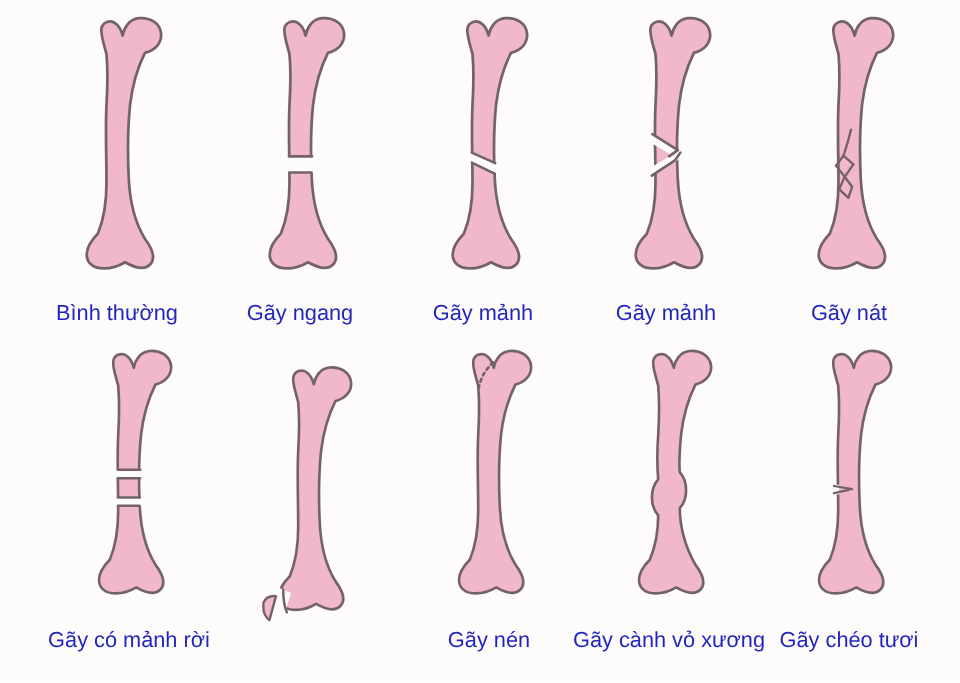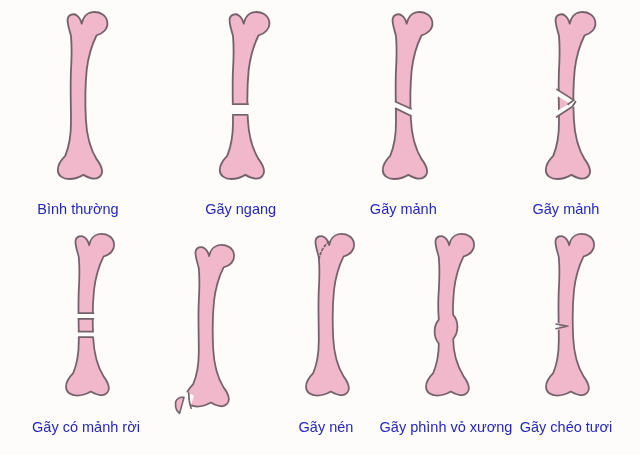--- a/index.html
+++ b/index.html
@@ -70,20 +70,31 @@
     <figure class="bone-cell">
       <svg class="bone-svg" viewBox="0 0 110 230">
         <path class="bone-body" d="M46,34 C44,26 41,18 42,13 C43,8 49,6 53,9 C56,11 58,15 59,19 C60,13 64,6 72,5 C81,4 89,9 90,17 C91,25 85,31 77,33 C72,43 67,58 65,75 C63,95 63,115 64,135 C65,155 69,170 77,183 C83,191 86,199 81,204 C76,209 68,206 61,202 C56,205 50,207 44,207 C36,207 30,203 30,196 C30,189 34,184 39,179 C44,167 46,152 46,138 C46,115 45,95 46,75 C47,58 47,45 46,34 Z"></path>
         <path class="gap-stroke" d="M42,102 L65,115.5 L42,129"></path>
         <path class="edge" d="M43.5,98.5 L64,111.5 L57,116.5"></path>
         <path class="edge" d="M66,113.5 L62,119.5 L43,132"></path>
       </svg>
       <figcaption class="bone-label">Gãy mảnh</figcaption>
     </figure>
 
+    <figure class="bone-cell">
+      <svg class="bone-svg" viewBox="0 0 110 230">
+        <path class="bone-body" d="M46,34 C44,26 41,18 42,13 C43,8 49,6 53,9 C56,11 58,15 59,19 C60,13 64,6 72,5 C81,4 89,9 90,17 C91,25 85,31 77,33 C72,43 67,58 65,75 C63,95 63,115 64,135 C65,155 69,170 77,183 C83,191 86,199 81,204 C76,209 68,206 61,202 C56,205 50,207 44,207 C36,207 30,203 30,196 C30,189 34,184 39,179 C44,167 46,152 46,138 C46,115 45,95 46,75 C47,58 47,45 46,34 Z"></path>
+        <path class="crack" d="M56,95 C54,104 52,110 50,116"></path>
+        <path class="crack" d="M50,116 L44,124 M50,116 L58,123"></path>
+        <path class="crack" d="M44,124 L51,133 L58,123"></path>
+        <path class="crack" d="M51,133 L46.5,143 M51,133 L57,141"></path>
+        <path class="crack" d="M46.5,143 L54,150 L57,141"></path>
+      </svg>
+      <figcaption class="bone-label">Gãy nát</figcaption>
+    </figure>
 
   </div>
 
   <div class="bone-row row-2">
 
     <figure class="bone-cell">
       <svg class="bone-svg" viewBox="0 0 110 230">
         <path class="bone-body" d="M46,34 C44,26 41,18 42,13 C43,8 49,6 53,9 C56,11 58,15 59,19 C60,13 64,6 72,5 C81,4 89,9 90,17 C91,25 85,31 77,33 C72,43 67,58 65,75 C63,95 63,115 64,135 C65,155 69,170 77,183 C83,191 86,199 81,204 C76,209 68,206 61,202 C56,205 50,207 44,207 C36,207 30,203 30,196 C30,189 34,184 39,179 C44,167 46,152 46,138 C46,115 45,95 46,75 C47,58 47,45 46,34 Z"></path>
         <rect class="gap" x="37" y="104" width="35" height="7"></rect>
         <rect class="gap" x="37" y="127" width="35" height="7"></rect>
@@ -109,21 +120,21 @@
         <path class="bone-body" d="M46,34 C44,26 41,18 42,13 C43,8 49,6 53,9 C56,11 58,15 59,19 C60,13 64,6 72,5 C81,4 89,9 90,17 C91,25 85,31 77,33 C72,43 67,58 65,75 C63,95 63,115 64,135 C65,155 69,170 77,183 C83,191 86,199 81,204 C76,209 68,206 61,202 C56,205 50,207 44,207 C36,207 30,203 30,196 C30,189 34,184 39,179 C44,167 46,152 46,138 C46,115 45,95 46,75 C47,58 47,45 46,34 Z"></path>
         <path class="crack-dotted" d="M58.5,14.5 C53,19.5 48.5,26 46.5,35.5"></path>
       </svg>
       <figcaption class="bone-label">Gãy nén</figcaption>
     </figure>
 
     <figure class="bone-cell">
       <svg class="bone-svg" viewBox="0 0 110 230">
         <path class="bone-body" d="M46,34 C44,26 41,18 42,13 C43,8 49,6 53,9 C56,11 58,15 59,19 C60,13 64,6 72,5 C81,4 89,9 90,17 C91,25 85,31 77,33 C72,43 67,58 65,75 C64,88 63,98 64,106 C71,114 71,128 64,136 C64,150 68,168 77,183 C83,191 86,199 81,204 C76,209 68,206 61,202 C56,205 50,207 44,207 C36,207 30,203 30,196 C30,189 34,184 39,179 C44,167 46,155 46,142 C39,134 39,120 46,112 C45,100 45,88 46,75 C47,58 47,45 46,34 Z"></path>
       </svg>
-      <figcaption class="bone-label">Gãy phình vỏ xương</figcaption>
+      <figcaption class="bone-label">Gãy cành vỏ xương</figcaption>
     </figure>
 
     <figure class="bone-cell">
       <svg class="bone-svg" viewBox="0 0 110 230">
         <path class="bone-body" d="M46,34 C44,26 41,18 42,13 C43,8 49,6 53,9 C56,11 58,15 59,19 C60,13 64,6 72,5 C81,4 89,9 90,17 C91,25 85,31 77,33 C72,43 67,58 65,75 C63,95 63,115 64,135 C65,155 69,170 77,183 C83,191 86,199 81,204 C76,209 68,206 61,202 C56,205 50,207 44,207 C36,207 30,203 30,196 C30,189 34,184 39,179 C44,167 46,152 46,138 C46,115 45,95 46,75 C47,58 47,45 46,34 Z"></path>
         <rect class="gap" x="41" y="116.5" width="6" height="8"></rect>
         <path class="crack" d="M42.5,117.5 L57.5,120.2"></path>
         <path class="crack" d="M42.5,123.5 L55,120.7"></path>
       </svg>
       <figcaption class="bone-label">Gãy chéo tươi</figcaption>

